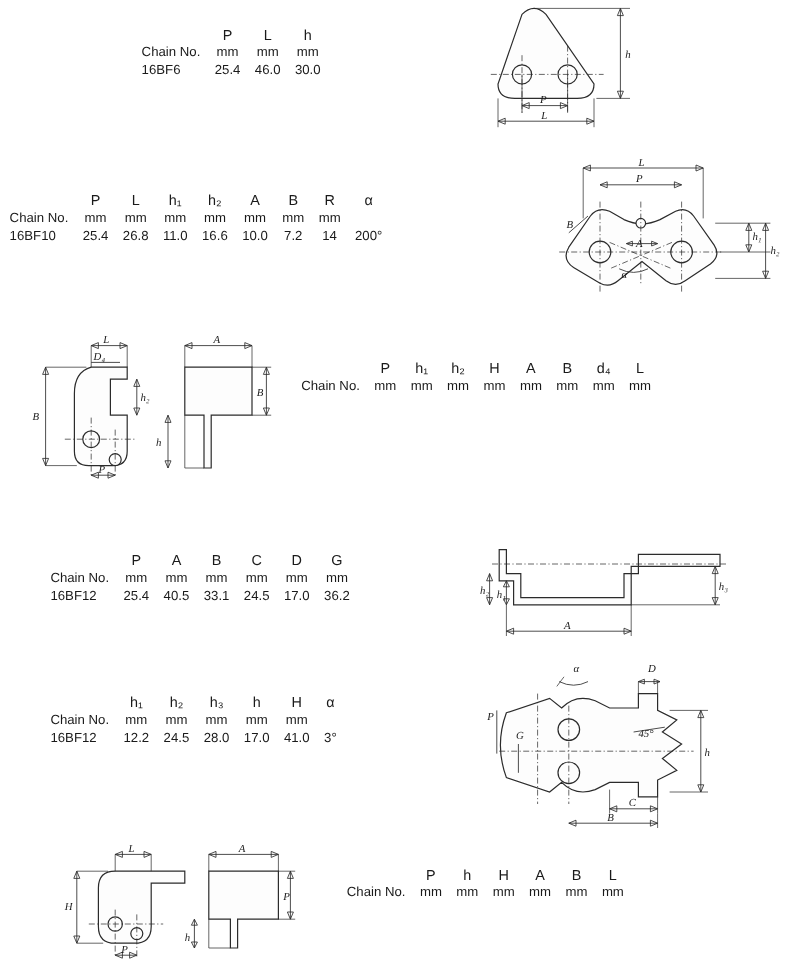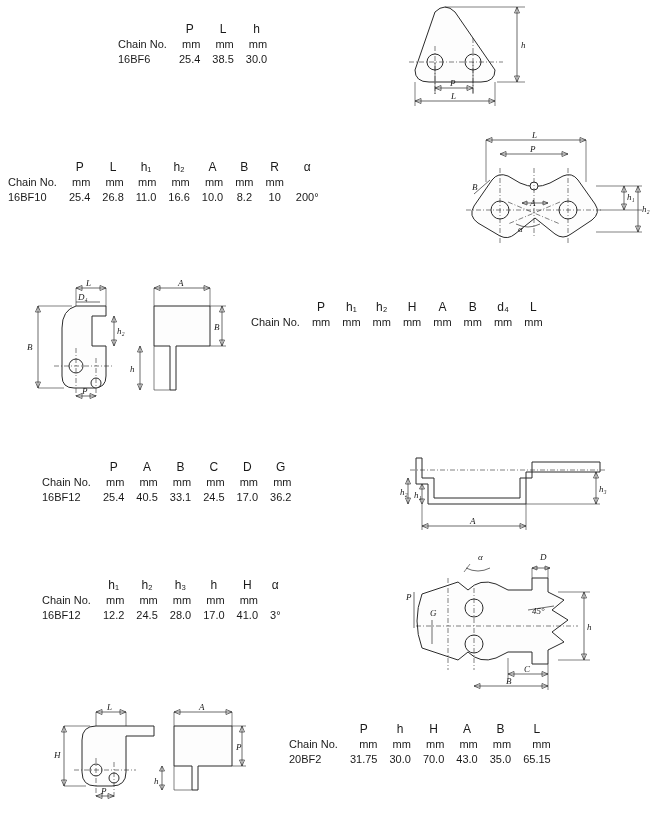--- a/index.html
+++ b/index.html
@@ -17,21 +17,21 @@
     padding:1px 6px;
     white-space:nowrap;
     line-height:13px;
   }
   table.spec td.rowlabel{
     text-align:left;
     padding-right:6px;
     font-size:11px;
   }
   table.spec tr.hdr td{font-size:12px;}
-  table.spec tr.units td{font-size:11px;text-align:right;}
+  table.spec tr.units td{font-size:11px;}
   svg{display:block;overflow:visible;}
   .dl{stroke:#2b2b2b;stroke-width:0.7;fill:none;}
   .thin{stroke:#2b2b2b;stroke-width:0.6;fill:none;}
   .part{stroke:#2b2b2b;stroke-width:1;fill:#fdfdfd;}
   .dash{stroke:#2b2b2b;stroke-width:0.6;fill:none;stroke-dasharray:5 2 1 2;}
   .lbli{font-size:9px;font-style:italic;font-family:"Liberation Serif",serif;fill:#1a1a1a;}
 </style>
 </head>
 <body>
 
@@ -46,21 +46,21 @@
     </tr>
     <tr class="units">
       <td class="rowlabel">Chain No.</td>
       <td>mm</td>
       <td>mm</td>
       <td>mm</td>
     </tr>
     <tr>
       <td class="rowlabel">16BF6</td>
       <td>25.4</td>
-      <td>38.5</td>
+      <td>46.0</td>
       <td>30.0</td>
     </tr>
   </tbody>
     </table>
 </div>
 
 <div class="block" style="left:395px;top:2px;">
 <svg width="160" height="110" viewBox="0 0 160 110">
   <path class="part" d="M40 10 L20 68 Q20 80 34 80 L86 80 Q100 80 100 68 L60 10 Q50 0 40 10 Z"></path>
   <circle class="part" cx="40" cy="60" r="8"></circle>
@@ -117,22 +117,22 @@
       <td>mm</td>
       <td></td>
     </tr>
     <tr>
       <td class="rowlabel">16BF10</td>
       <td>25.4</td>
       <td>26.8</td>
       <td>11.0</td>
       <td>16.6</td>
       <td>10.0</td>
-      <td>8.2</td>
-      <td>10</td>
+      <td>7.2</td>
+      <td>14</td>
       <td>200°</td>
     </tr>
   </tbody>
     </table>
 </div>
 
 <div class="block" style="left:460px;top:128px;">
 <svg width="200" height="125" viewBox="0 0 200 125">
   <path class="part" d="M60 55 L48 48 Q38 44 32 52 L14 78 Q8 88 18 95 L40 108 Q48 112 55 106 L75 90 L95 106 Q103 112 111 106 L132 92 Q141 85 135 76 L118 52 Q112 44 103 48 L90 55 Q75 62 60 55 Z"></path>
   <circle class="part" cx="40" cy="82" r="9"></circle>
@@ -490,24 +490,15 @@
     </tr>
     <tr class="units">
       <td class="rowlabel">Chain No.</td>
       <td>mm</td>
       <td>mm</td>
       <td>mm</td>
       <td>mm</td>
       <td>mm</td>
       <td>mm</td>
     </tr>
-    <tr>
-      <td class="rowlabel">20BF2</td>
-      <td>31.75</td>
-      <td>30.0</td>
-      <td>70.0</td>
-      <td>43.0</td>
-      <td>35.0</td>
-      <td>65.15</td>
-    </tr>
   </tbody>
     </table>
 </div>
 
 </body></html>

